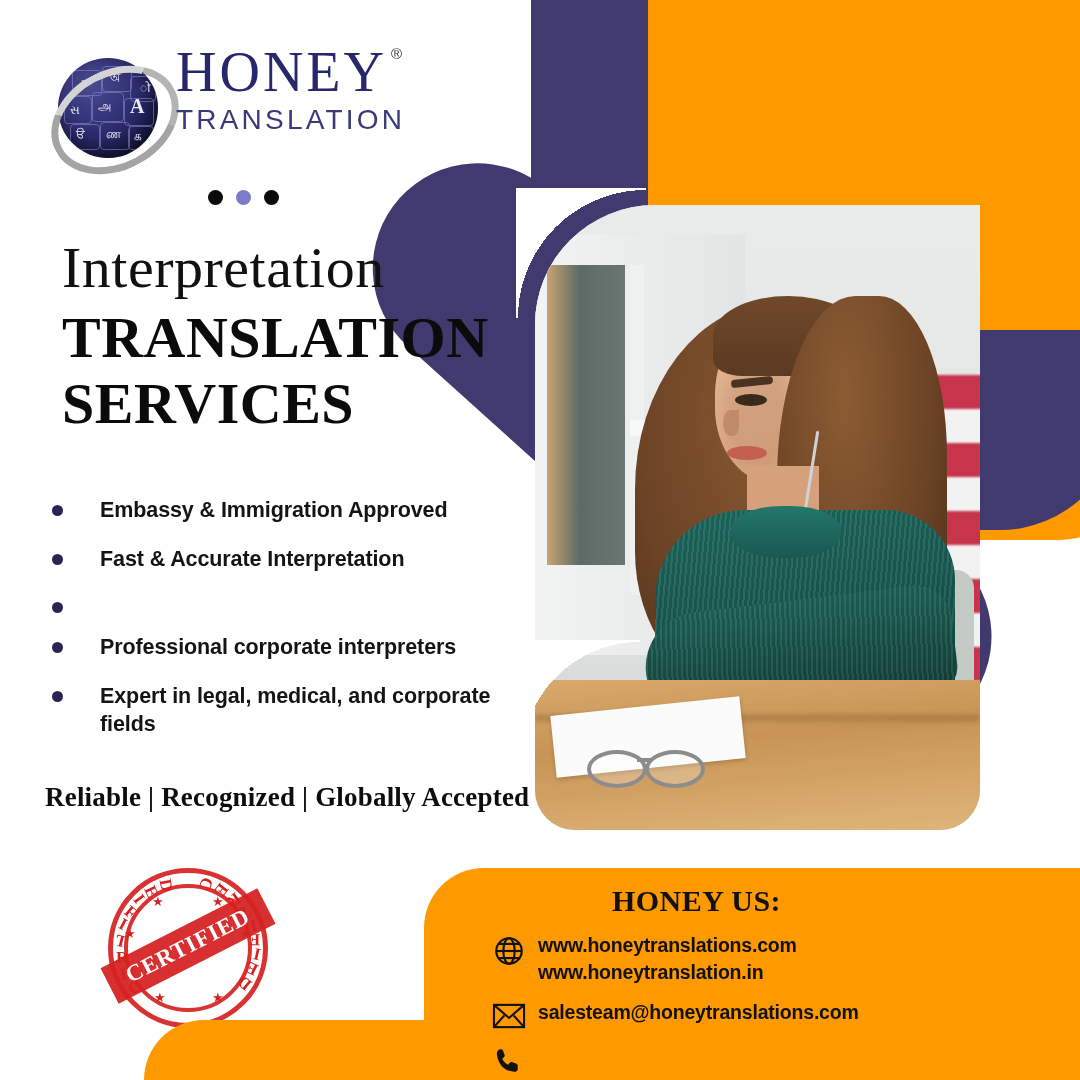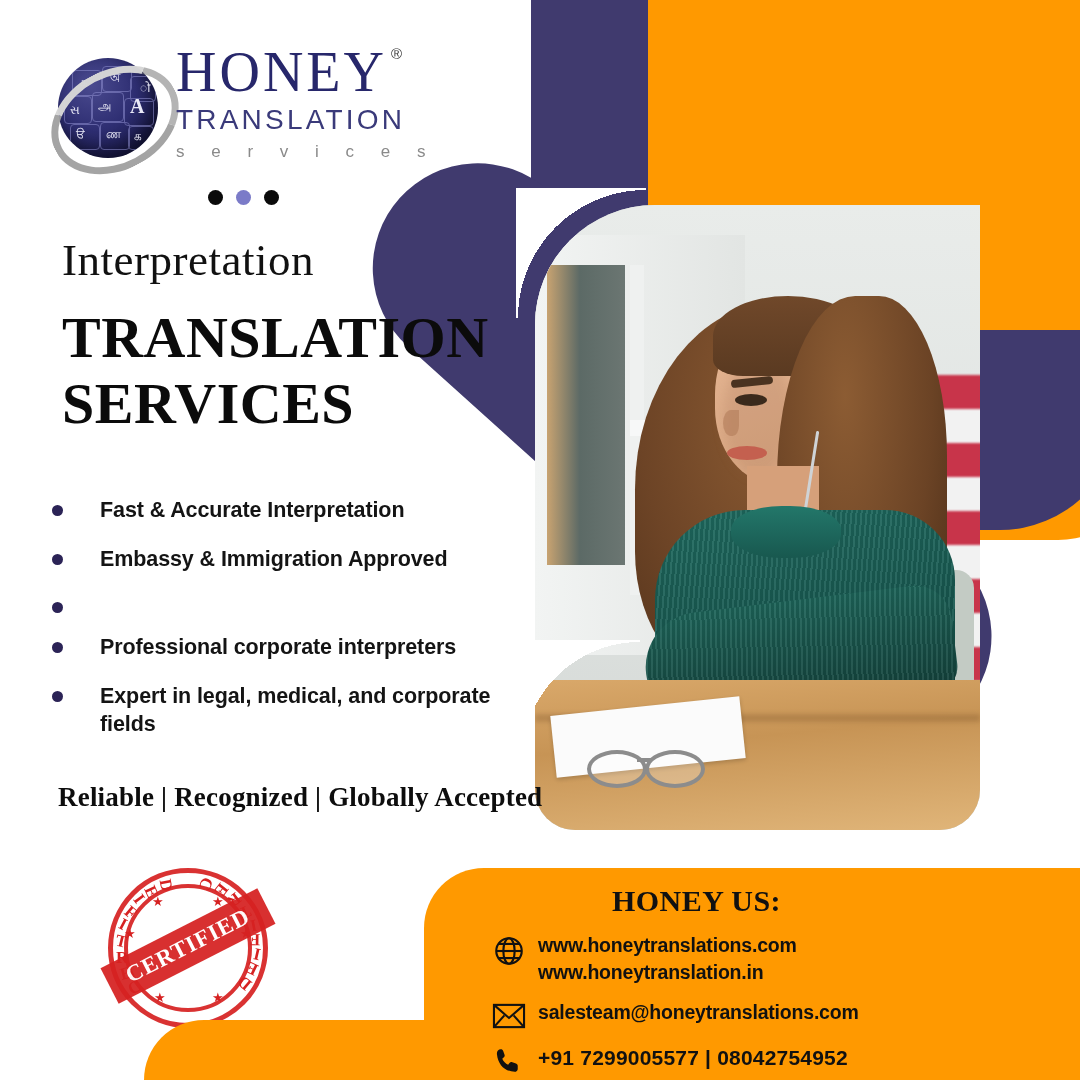--- a/index.html
+++ b/index.html
@@ -117,30 +117,30 @@
   .logo-text{position:absolute;left:124px;top:0;width:280px;}
   .logo-honey{font-family:"Liberation Serif",serif;font-size:56px;letter-spacing:3px;color:#27276b;line-height:1;position:relative;display:inline-block;}
   .logo-reg{position:absolute;right:-18px;top:2px;font-size:15px;font-family:"Liberation Sans",sans-serif;color:#3a3a3a;}
   .logo-trans{font-family:"Liberation Sans",sans-serif;font-size:28px;letter-spacing:3.2px;color:#3a3a7a;margin-top:4px;}
   .logo-serv{font-family:"Liberation Sans",sans-serif;font-size:17px;letter-spacing:11px;color:#8a8a8a;margin-top:6px;}
 
   .dots{position:absolute;left:208px;top:190px;display:flex;gap:13px;align-items:center;}
   .dots i{width:15px;height:15px;border-radius:50%;display:block;}
 
   
-  .h-script{position:absolute;left:62px;top:234px;font-family:"Liberation Serif",serif;font-weight:400;font-size:45px;color:#111;letter-spacing:.5px;}
+  .h-script{position:absolute;left:62px;top:234px;font-family:"Liberation Serif",serif;font-weight:400;font-size:58px;color:#111;letter-spacing:.5px;}
   .h-main{position:absolute;left:62px;top:305px;font-family:"Liberation Serif",serif;font-weight:700;font-size:58px;line-height:1.14;color:#0b0b0b;letter-spacing:.5px;}
 
   
   .bullets{position:absolute;left:52px;top:496px;width:470px;}
   .bullet{display:flex;align-items:flex-start;margin-bottom:20px;}
   .bullet .dot{width:11px;height:11px;border-radius:50%;background:#2B2356;margin-top:9px;flex:0 0 11px;}
   .bullet .txt{margin-left:37px;font-size:21.5px;font-weight:700;color:#141414;line-height:1.33;letter-spacing:-.1px;}
 
-  .tagline{position:absolute;left:58px;top:782px;font-family:"Liberation Serif",serif;font-weight:700;font-size:27px;color:#0d0d0d;letter-spacing:.2px;}
+  .tagline{position:absolute;left:45px;top:782px;font-family:"Liberation Serif",serif;font-weight:700;font-size:27px;color:#0d0d0d;letter-spacing:.2px;}
 
   
   .stamp{position:absolute;left:108px;top:868px;width:160px;height:160px;}
   .stamp .ring-outer{position:absolute;inset:0;border:5px solid #d62121;border-radius:50%;opacity:.92;}
   .stamp .ring-inner{position:absolute;inset:16px;border:4px solid #d62121;border-radius:50%;opacity:.92;}
   .stamp .band{position:absolute;left:-8px;top:58px;width:176px;height:40px;background:#d62121;transform:rotate(-27deg);opacity:.93;}
   .stamp .band-txt{position:absolute;left:0;top:0;width:176px;height:40px;display:flex;align-items:center;justify-content:center;color:#fff;font-family:"Liberation Serif",serif;font-weight:700;font-size:23px;letter-spacing:1px;}
   .stamp .arc span{position:absolute;left:50%;top:50%;color:#d62121;font-family:"Liberation Serif",serif;font-weight:700;font-size:17px;transform-origin:0 0;}
   .stamp .star{position:absolute;color:#d62121;font-size:13px;}
 
@@ -253,44 +253,43 @@
         <span style="left:76px;top:72px;">க</span>
       </div>
       <div class="ring"></div>
     </div>
     <div class="logo-text">
       <div class="logo-honey">
         <span>HONEY</span>
         <span class="logo-reg">®</span>
       </div>
       <div class="logo-trans">TRANSLATION</div>
-      <div class="logo-serv">s e r v i c e s</div>
     </div>
   </div>
 
   <div class="dots">
     <i style="background:#0A0A0A;"></i>
     <i style="background:#7B7BC8;"></i>
     <i style="background:#0A0A0A;"></i>
   </div>
 
   <div class="h-script">Interpretation</div>
   <div class="h-main">
     <div>TRANSLATION</div>
     <div>SERVICES</div>
   </div>
 
   <div class="bullets">
     <div class="bullet">
       <span class="dot"></span>
+      <span class="txt">Embassy &amp; Immigration Approved</span>
+    </div>
+    <div class="bullet">
+      <span class="dot"></span>
       <span class="txt">Fast &amp; Accurate Interpretation</span>
-    </div>
-    <div class="bullet">
-      <span class="dot"></span>
-      <span class="txt">Embassy &amp; Immigration Approved</span>
     </div>
     <div class="bullet">
       <span class="dot"></span>
     </div>
     <div class="bullet">
       <span class="dot"></span>
       <span class="txt">Professional corporate interpreters</span>
     </div>
     <div class="bullet">
       <span class="dot"></span>
@@ -370,19 +369,16 @@
         <span class="ln">salesteam@honeytranslations.com</span>
       </span>
     </div>
 
     <div class="crow phone">
       <span class="ico">
         <svg width="32" height="32" viewBox="0 0 24 24" fill="#111">
           <path d="M6.6 2.5c.9 0 1.5.5 1.8 1.3l1 2.7c.3.8.1 1.5-.5 2l-1.2 1c.9 2 2.4 3.6 4.4 4.6l1-1.3c.5-.7 1.3-.9 2.1-.6l2.8 1c.8.3 1.3.9 1.3 1.8v2.3c0 1.2-1 2.2-2.2 2.1C9.2 18.8 4.6 13.9 3.7 6.1 3.5 4.2 4.7 2.5 6.6 2.5z"></path>
         </svg>
       </span>
-      <span class="ctxt">
-        <span class="ln">+91 7299005577  |  08042754952</span>
-      </span>
     </div>
   </div>
 
 </div>
 
 </body></html>

